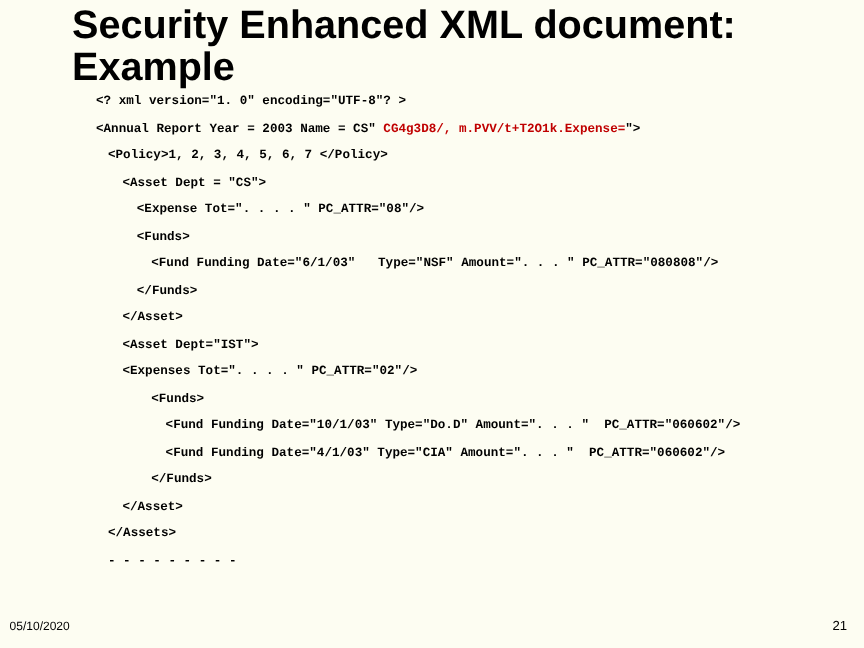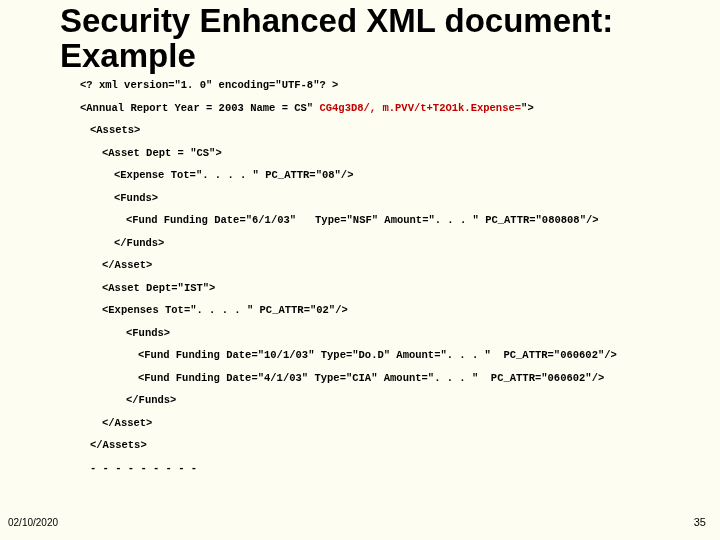--- a/index.html
+++ b/index.html
@@ -70,34 +70,34 @@
 </head>
 <body>
 
 <div class="slide">
 
   <div class="title">Security Enhanced XML document: Example</div>
 
   <div class="code-block">
     <div class="code-line">&lt;? xml version="1. 0" encoding="UTF-8"? &gt;</div>
     <div class="code-line"><span>&lt;Annual Report Year = 2003 Name = CS"</span><span class="red"> CG4g3D8/, m.PVV/t+T2O1k.Expense=</span><span>"&gt;</span></div>
-    <div class="code-line ind1">&lt;Assets&gt;</div>
+    <div class="code-line ind1">&lt;Policy&gt;1, 2, 3, 4, 5, 6, 7 &lt;/Policy&gt;</div>
     <div class="code-line ind2">&lt;Asset Dept = "CS"&gt;</div>
     <div class="code-line ind3">&lt;Expense Tot=". . . . " PC_ATTR="08"/&gt;</div>
     <div class="code-line ind3">&lt;Funds&gt;</div>
     <div class="code-line ind4">&lt;Fund Funding Date="6/1/03"   Type="NSF" Amount=". . . " PC_ATTR="080808"/&gt;</div>
     <div class="code-line ind3">&lt;/Funds&gt;</div>
     <div class="code-line ind2">&lt;/Asset&gt;</div>
     <div class="code-line ind2">&lt;Asset Dept="IST"&gt;</div>
     <div class="code-line ind2">&lt;Expenses Tot=". . . . " PC_ATTR="02"/&gt;</div>
     <div class="code-line ind4">&lt;Funds&gt;</div>
     <div class="code-line ind5">&lt;Fund Funding Date="10/1/03" Type="Do.D" Amount=". . . "  PC_ATTR="060602"/&gt;</div>
     <div class="code-line ind5">&lt;Fund Funding Date="4/1/03" Type="CIA" Amount=". . . "  PC_ATTR="060602"/&gt;</div>
     <div class="code-line ind4">&lt;/Funds&gt;</div>
     <div class="code-line ind2">&lt;/Asset&gt;</div>
     <div class="code-line ind1">&lt;/Assets&gt;</div>
     <div class="code-line ind1">- - - - - - - - -</div>
   </div>
 
-  <div class="footer-date">02/10/2020</div>
-  <div class="footer-page">35</div>
+  <div class="footer-date">05/10/2020</div>
+  <div class="footer-page">21</div>
 
 </div>
 
 </body></html>

